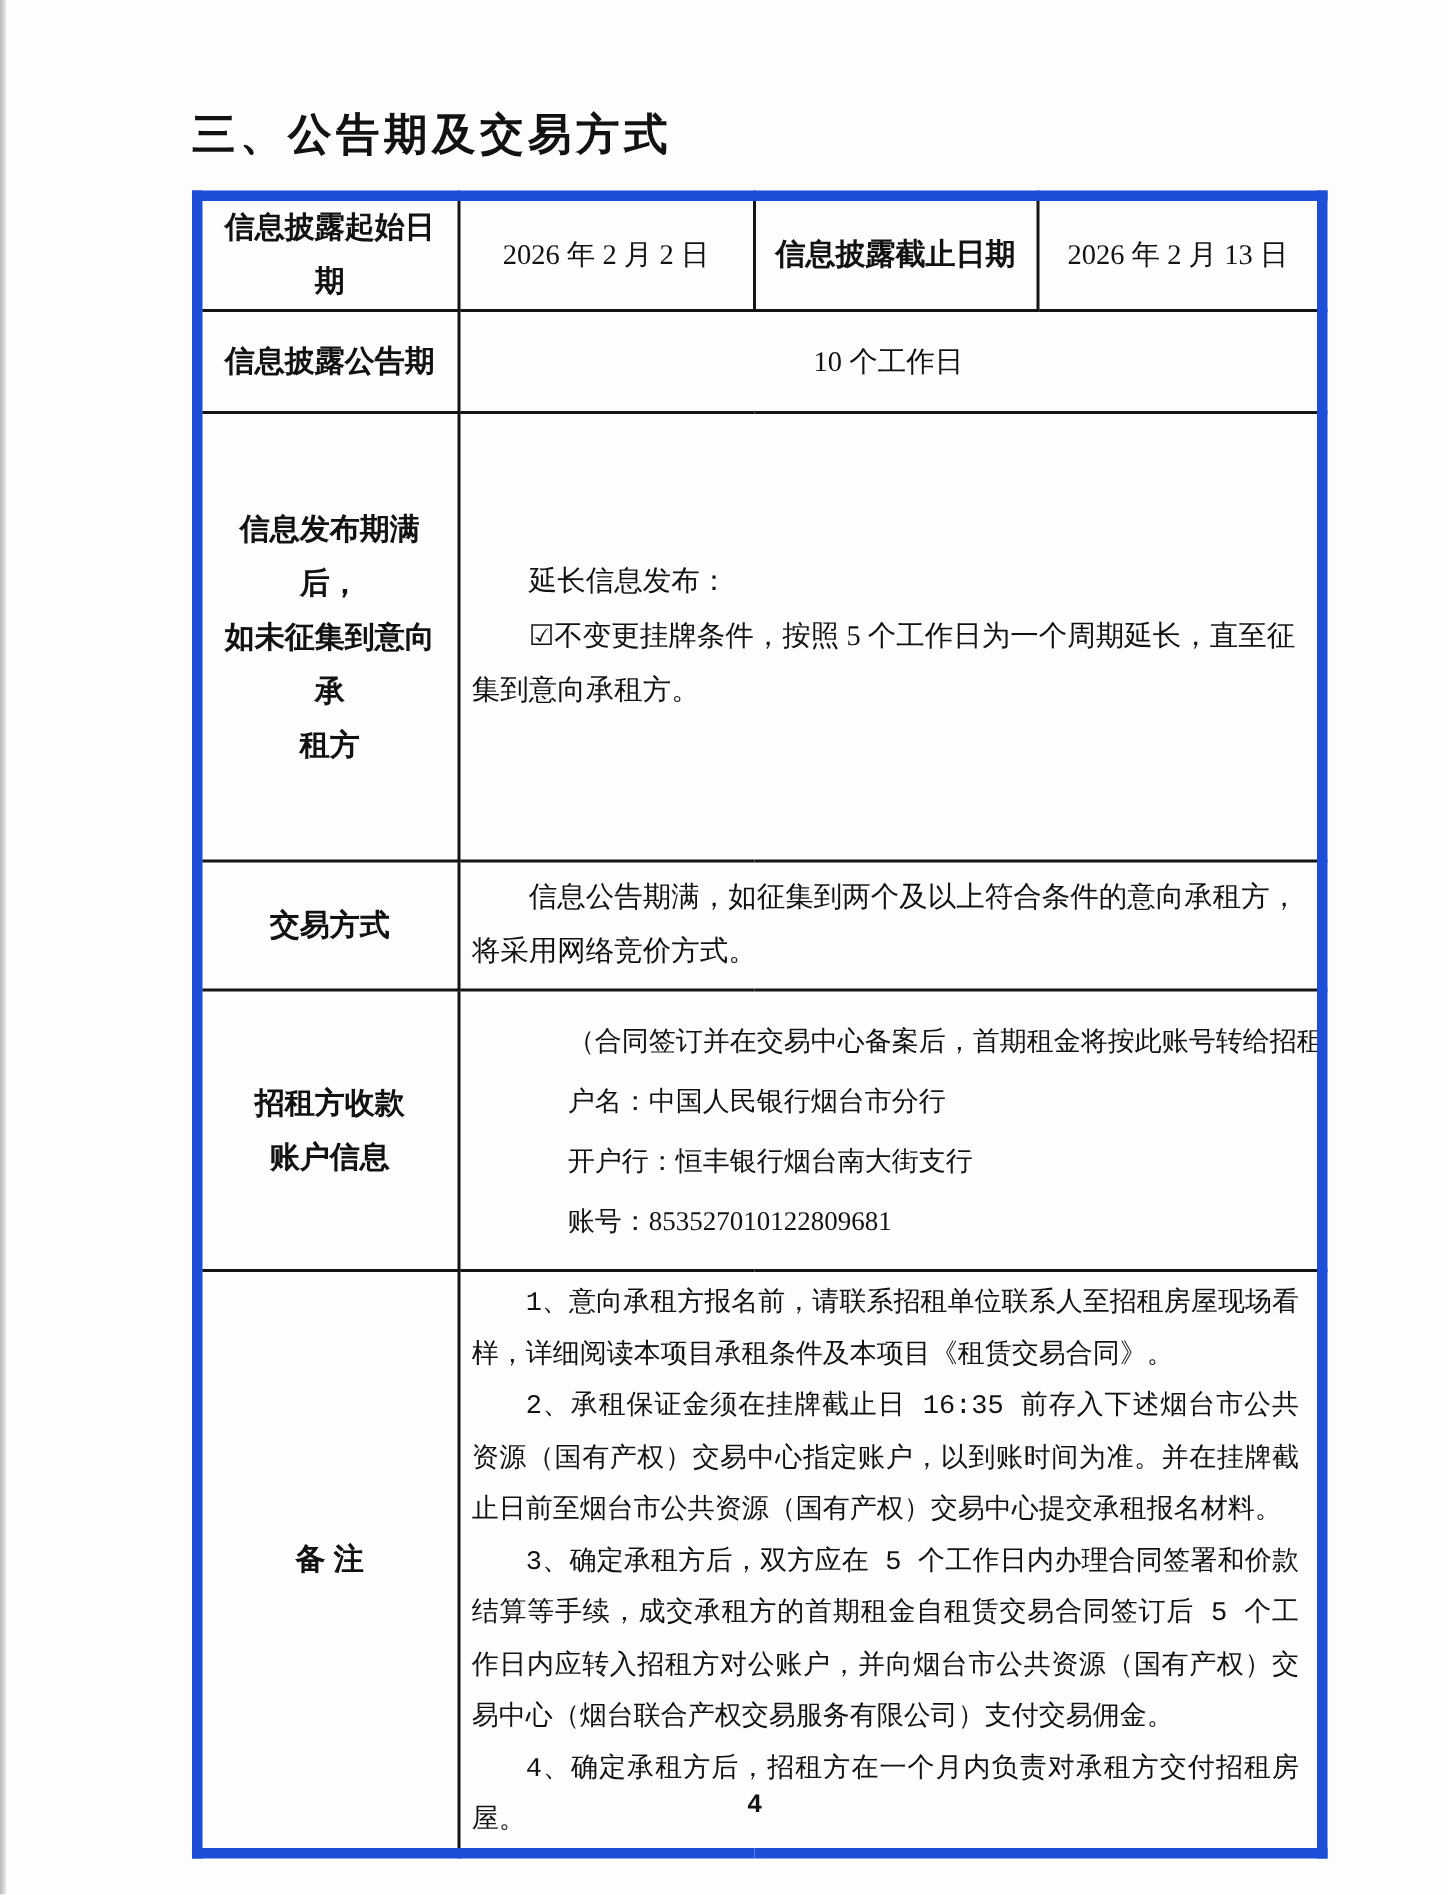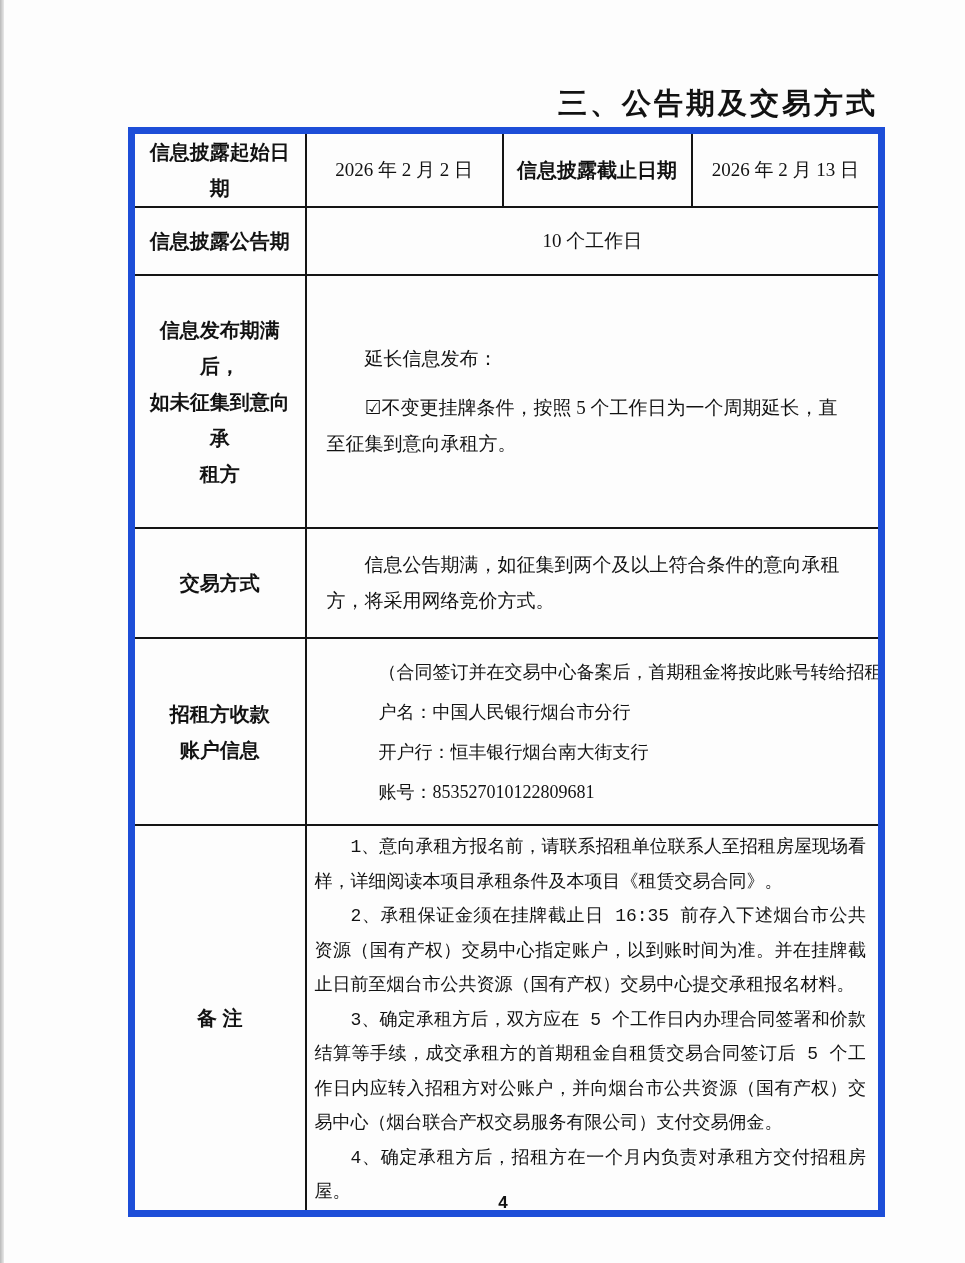--- a/index.html
+++ b/index.html
@@ -9,22 +9,22 @@
     background:#fdfdfd;
     color:#121212;
     font-family:"Liberation Serif", serif;
     overflow:hidden;
   }
   .scan-edge{
     position:absolute;left:0;top:0;width:4px;height:1263px;
     background:linear-gradient(to right,#b9b9b9,#e9e9e9);
   }
   .doc-title{
-    position:absolute;top:84px;left:128px;width:750px;
-    text-align:right;
+    position:absolute;top:70px;left:128px;width:750px;
+    text-align:left;
     font-family:Liberation Sans, sans-serif;
     font-weight:bold;
     font-size:29px;
     letter-spacing:3px;
   }
   table.doc-table{
     position:absolute;top:127px;left:128px;
     width:750px;
     border-collapse:collapse;
     table-layout:fixed;
@@ -48,21 +48,21 @@
     font-size:19px;
     padding:0 6px;
     margin-top:28px;
   }
   td.content{
     text-align:left;
     font-size:19px;
     line-height:36px;
     padding:0 12px 0 8px;
   }
-  td.content p{margin:12px;text-indent:2em;}
+  td.content p{margin:0;text-indent:2em;}
   td.account-cell{
     font-size:18px;
     line-height:40px;
     padding:0 8px 0 36px;
     vertical-align:middle;
   }
   td.account-cell p{margin:0;white-space:nowrap;}
   td.remarks-cell{
     vertical-align:top;
     font-size:18px;
@@ -102,33 +102,33 @@
       <td class="val">2026 年 2 月 2 日</td>
       <td class="lbl">信息披露截止日期</td>
       <td class="val">2026 年 2 月 13 日</td>
     </tr>
 
     <tr style="height:68px">
       <td class="lbl">信息披露公告期</td>
       <td class="val" colspan="3">10 个工作日</td>
     </tr>
 
-    <tr style="height:253px">
+    <tr style="height:299px">
       <td class="lbl">
         <div>信息发布期满后，</div>
         <div>如未征集到意向承</div>
         <div>租方</div>
       </td>
       <td class="content" colspan="3">
         <p>延长信息发布：</p>
         <p><span class="checkbox-glyph">☑</span><span>不变更挂牌条件，按照 5 个工作日为一个周期延长，直至征集到意向承租方。</span></p>
       </td>
     </tr>
 
-    <tr style="height:110px">
+    <tr style="height:86px">
       <td class="lbl">交易方式</td>
       <td class="content" colspan="3">
         <p>信息公告期满，如征集到两个及以上符合条件的意向承租方，将采用网络竞价方式。</p>
       </td>
     </tr>
 
     <tr style="height:187px">
       <td class="lbl">
         <div>招租方收款</div>
         <div>账户信息</div>

